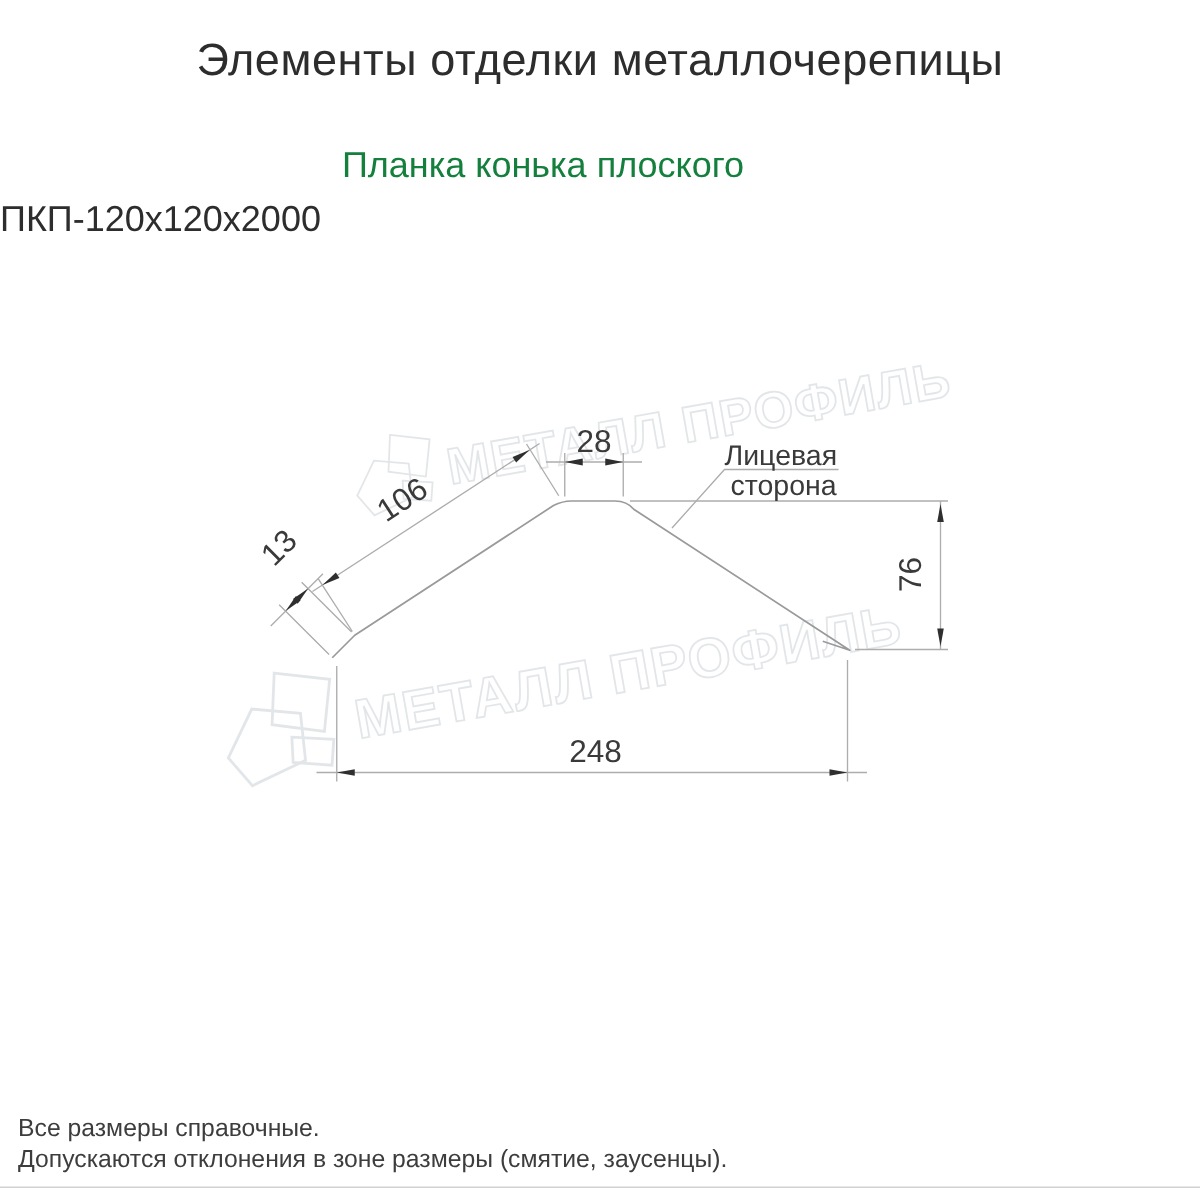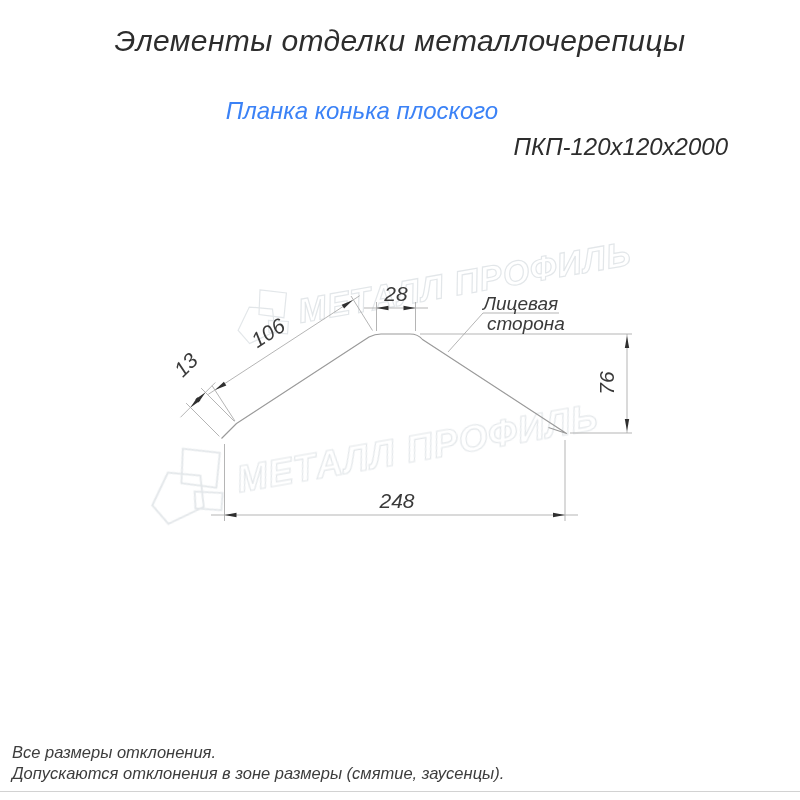--- a/index.html
+++ b/index.html
@@ -1,31 +1,30 @@
 <!DOCTYPE html>
 <html><head>
 <meta charset="utf-8">
 <style>
   html,body{margin:0;padding:0;background:#ffffff;}
   .page{
     position:relative;width:800px;height:800px;background:#ffffff;overflow:hidden;
     font-family:"Liberation Sans",sans-serif;
-    font-style:italic;
   }
   .title{
     position:absolute;top:24px;left:0;width:800px;text-align:center;
     font-size:30px;color:#2d2d2d;letter-spacing:.4px;
   }
   .subtitle1{
     position:absolute;top:97px;left:0;width:724px;text-align:center;
-    font-size:24px;color:#3b82f6;
+    font-size:24px;color:#15803d;
   }
   .subtitle2{
-    position:absolute;top:133px;left:0;width:680px;text-align:right;
-    font-size:24px;color:#2d2d2d;margin-left:48px;
+    position:absolute;top:133px;left:0;width:680px;text-align:left;
+    font-size:24px;color:#2d2d2d;
   }
   .drawing{position:absolute;left:0;top:0;}
   .footnotes{
     position:absolute;left:12px;top:742px;font-size:16.5px;line-height:21px;color:#3d3d3d;
   }
   .bottom-rule{
     position:absolute;left:0;top:791px;width:800px;height:0;
     border-top:1px solid #d2d2d2;
   }
   
@@ -107,18 +106,18 @@
     </g>
 
     <g>
       <path class="thin" d="M 559 313 L 483 313 L 448 352"></path>
       <text class="leadertxt" x="483" y="310">Лицевая</text>
       <text class="leadertxt" x="487" y="330">сторона</text>
     </g>
   </svg>
 
   <div class="footnotes">
-    <div>Все размеры отклонения.</div>
+    <div>Все размеры справочные.</div>
     <div>Допускаются отклонения в зоне размеры (смятие, заусенцы).</div>
   </div>
 
   <div class="bottom-rule"></div>
 </div>
 
 </body></html>

